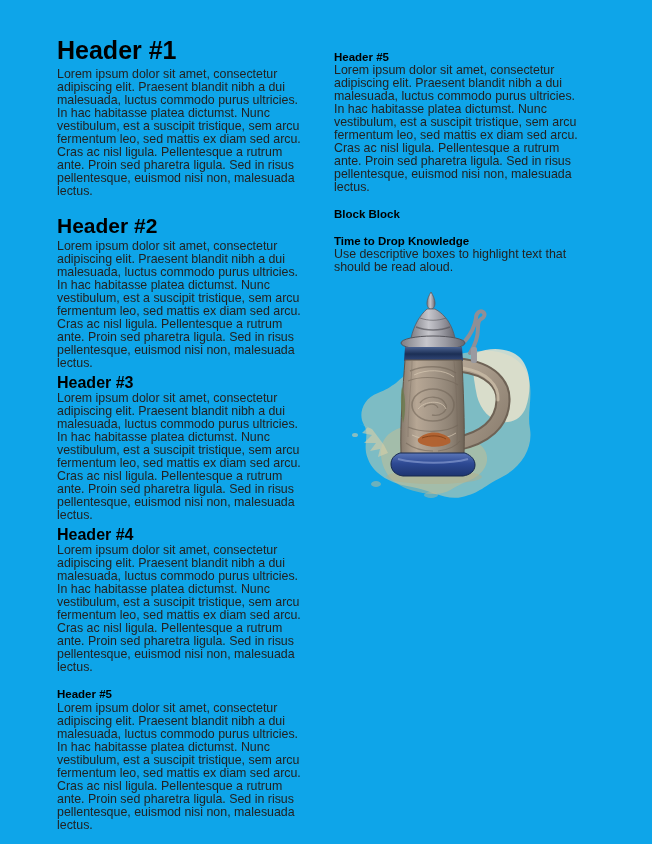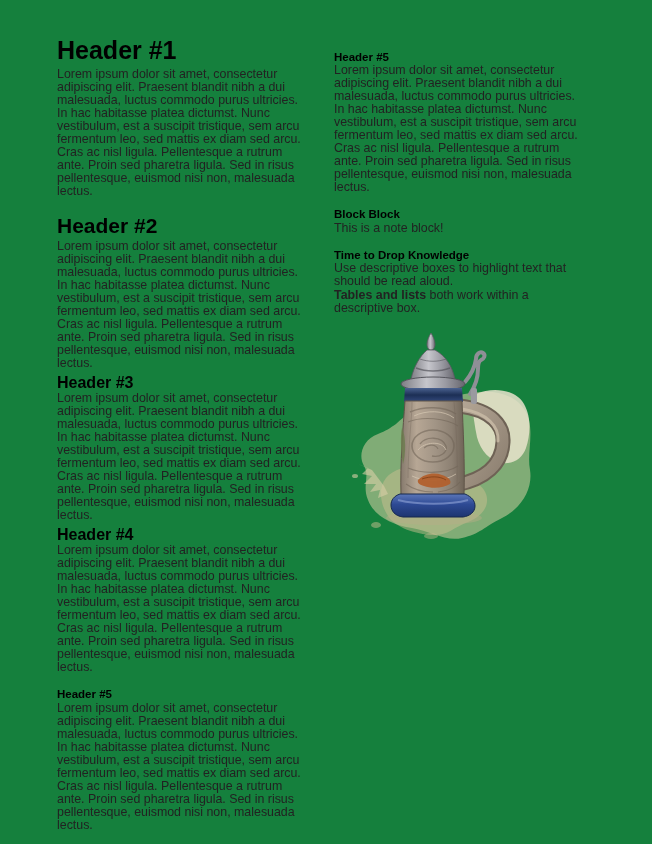--- a/index.html
+++ b/index.html
@@ -1,17 +1,17 @@
 <!DOCTYPE html>
 <html><head>
 <meta charset="utf-8">
 <style>
   html,body{margin:0;padding:0;background:#ffffff;}
   .page{
-    position:relative;width:652px;height:844px;background:#15803d;
+    position:relative;width:652px;height:844px;background:#0ea5e9;
     font-family:"Liberation Sans",sans-serif;color:#222;overflow:hidden;
   }
   .column{position:absolute;top:37px;width:254px;}
   .col-left{left:57px;}
   .col-right{left:334px;}
   .hd{margin:0;color:#000;font-weight:700;line-height:1.08;letter-spacing:0;}
   .h1{font-size:25px;margin-bottom:4px;}
   .h2{font-size:21px;margin-top:17px;margin-bottom:2px;}
   .h3{font-size:16px;margin-top:4px;margin-bottom:1px;}
   .h4{font-size:16px;margin-top:4px;margin-bottom:1px;}
@@ -41,26 +41,24 @@
 
     <h5 class="hd h5">Header #5</h5>
     <p class="body-text">Lorem ipsum dolor sit amet, consectetur adipiscing elit. Praesent blandit nibh a dui malesuada, luctus commodo purus ultricies. In hac habitasse platea dictumst. Nunc vestibulum, est a suscipit tristique, sem arcu fermentum leo, sed mattis ex diam sed arcu. Cras ac nisl ligula. Pellentesque a rutrum ante. Proin sed pharetra ligula. Sed in risus pellentesque, euismod nisi non, malesuada lectus.</p>
   </div>
 
   <div class="column col-right">
     <h5 class="hd h5">Header #5</h5>
     <p class="body-text">Lorem ipsum dolor sit amet, consectetur adipiscing elit. Praesent blandit nibh a dui malesuada, luctus commodo purus ultricies. In hac habitasse platea dictumst. Nunc vestibulum, est a suscipit tristique, sem arcu fermentum leo, sed mattis ex diam sed arcu. Cras ac nisl ligula. Pellentesque a rutrum ante. Proin sed pharetra ligula. Sed in risus pellentesque, euismod nisi non, malesuada lectus.</p>
 
     <h5 class="hd h5">Block Block</h5>
-    <p class="body-text">This is a note block!</p>
 
     <h5 class="hd h5">Time to Drop Knowledge</h5>
     <p class="body-text">Use descriptive boxes to highlight text that should be read aloud.</p>
 
-    <p class="body-text"><span class="lead-bold">Tables and lists</span><span> both work within a descriptive box.</span></p>
 
     <div class="figure">
       <svg width="270" height="215" viewBox="0 0 270 215" xmlns="http://www.w3.org/2000/svg">
         <defs>
           <linearGradient id="bodyGrad" x1="0" y1="0" x2="1" y2="0">
             <stop offset="0" stop-color="#867a6d"></stop>
             <stop offset="0.25" stop-color="#b7a795"></stop>
             <stop offset="0.55" stop-color="#a19485"></stop>
             <stop offset="0.8" stop-color="#8d8173"></stop>
             <stop offset="1" stop-color="#6f6457"></stop>

